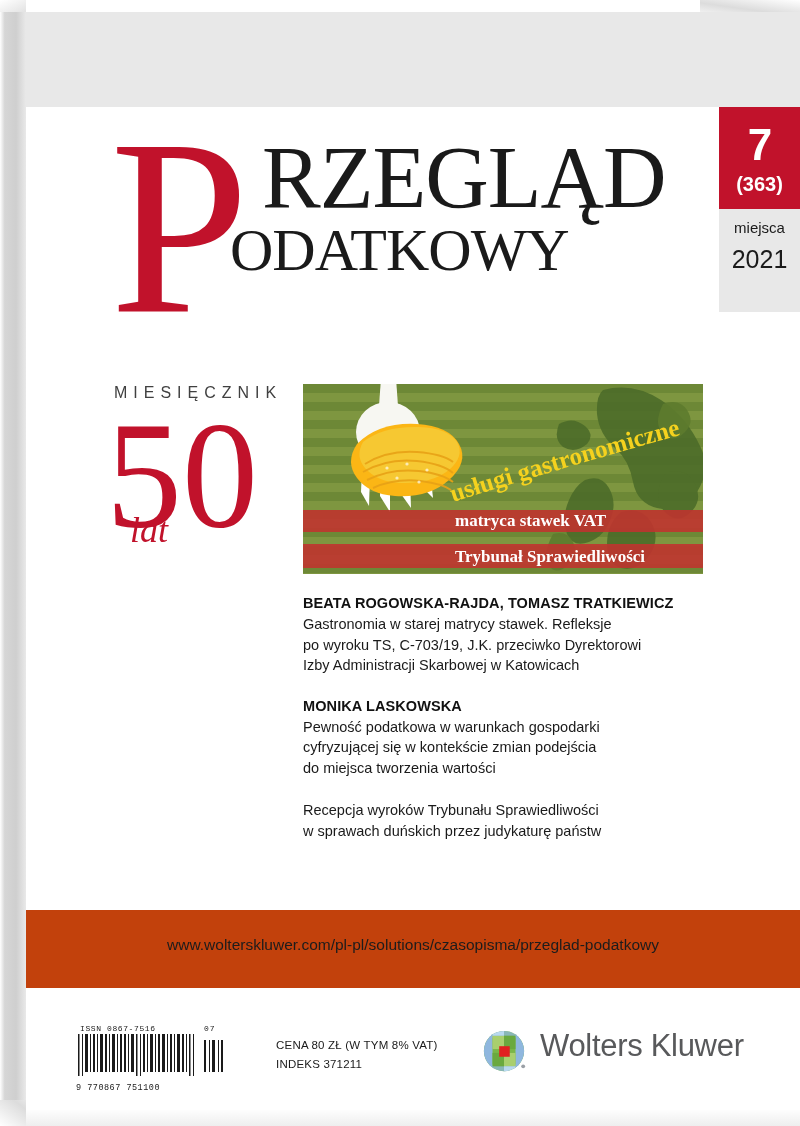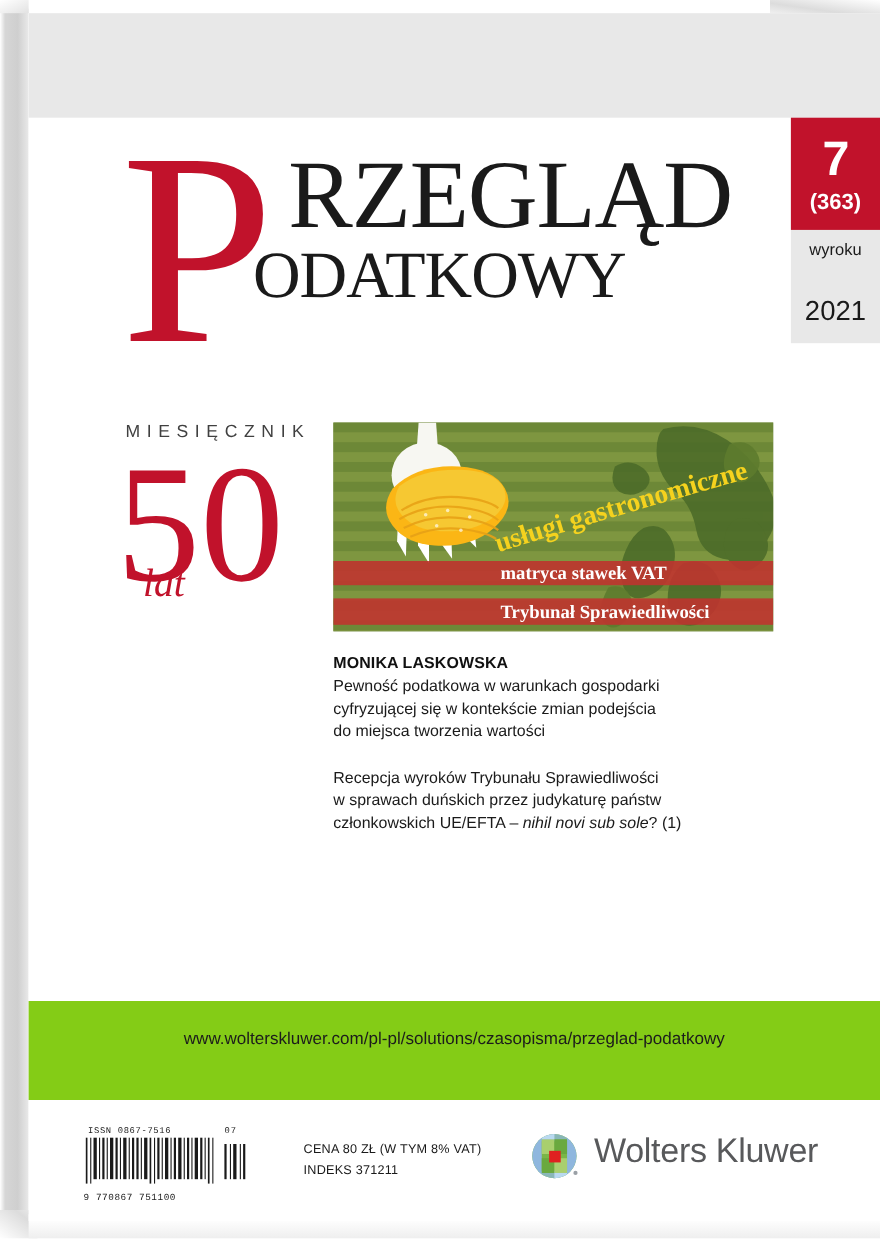--- a/index.html
+++ b/index.html
@@ -105,21 +105,20 @@
     width: 81px;
     font-size: 15px;
     color: #1a1a1a;
   }
   .issue-year {
     position: absolute;
     left: 0; top: 138px;
     width: 81px;
     font-size: 25px;
     color: #1a1a1a;
-    margin-top: 24px;
   }
 
   
   .masthead {
     position: absolute;
     left: 84px; top: 108px;
     width: 580px; height: 195px;
   }
   .mast-p {
     position: absolute;
@@ -214,22 +213,22 @@
     font-size: 14.5px;
     color: #1a1a1a;
     line-height: 1.42;
   }
   .art-title i { font-style: italic; }
 
   
   .url-band {
     position: absolute;
     left: 0; top: 898px;
-    width: 774px; height: 90px;
-    background: #84cc16;
+    width: 774px; height: 78px;
+    background: #c2410c;
   }
   .url-text {
     position: absolute;
     left: 0; top: 26px;
     width: 774px;
     text-align: center;
     font-size: 15.5px;
     color: #1c1c1c;
   }
 
@@ -303,21 +302,21 @@
 
   <div class="cover">
 
     <div class="top-band"></div>
 
     <div class="issue-col">
       <div class="issue-red">
         <div class="issue-number">7</div>
         <div class="issue-sub">(363)</div>
       </div>
-      <div class="issue-month">wyroku</div>
+      <div class="issue-month">miejsca</div>
       <div class="issue-year">2021</div>
     </div>
 
     <div class="masthead">
       <div class="mast-p">P</div>
       <div class="mast-line1">RZEGLĄD</div>
       <div class="mast-line2">ODATKOWY</div>
     </div>
 
     <div class="anniv">
@@ -400,37 +399,42 @@
           <rect x="-10" y="126" width="420" height="22" fill="#c1322f" opacity="0.88"></rect>
           <rect x="-10" y="160" width="420" height="24" fill="#c1322f" opacity="0.88"></rect>
           <text id="banner-bar1-text" x="152" y="142" font-family="Liberation Serif, serif" font-size="17" font-weight="bold" fill="#ffffff">matryca stawek VAT</text>
           <text id="banner-bar2-text" x="152" y="178" font-family="Liberation Serif, serif" font-size="17" font-weight="bold" fill="#ffffff">Trybunał Sprawiedliwości</text>
         </g>
       </svg>
     </div>
 
     <div class="articles">
 
+      <div class="article">
+        <div class="art-authors">BEATA ROGOWSKA-RAJDA, TOMASZ TRATKIEWICZ</div>
+        <div class="art-title">
+          <div>Gastronomia w starej matrycy stawek. Refleksje</div>
+          <div>po wyroku TS, C-703/19, J.K. przeciwko Dyrektorowi</div>
+          <div>Izby Administracji Skarbowej w Katowicach</div>
+        </div>
+      </div>
 
       <div class="article">
         <div class="art-authors">MONIKA LASKOWSKA</div>
         <div class="art-title">
           <div>Pewność podatkowa w warunkach gospodarki</div>
           <div>cyfryzującej się w kontekście zmian podejścia</div>
           <div>do miejsca tworzenia wartości</div>
         </div>
       </div>
 
       <div class="article">
         <div class="art-title">
           <div>Recepcja wyroków Trybunału Sprawiedliwości</div>
           <div>w sprawach duńskich przez judykaturę państw</div>
-          <div>
-            <span>członkowskich UE/EFTA – </span><i>nihil novi sub sole</i><span>? (1)</span>
-          </div>
         </div>
       </div>
 
     </div>
 
     <div class="url-band">
       <div class="url-text">www.wolterskluwer.com/pl-pl/solutions/czasopisma/przeglad-podatkowy</div>
     </div>
 
     <div class="footer">

